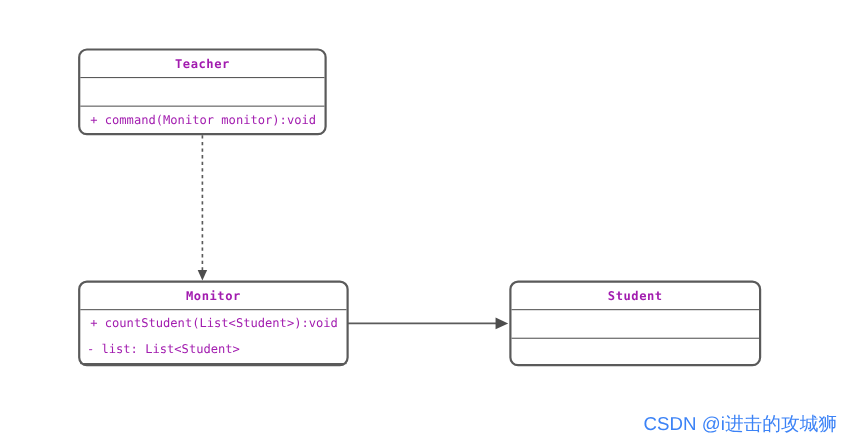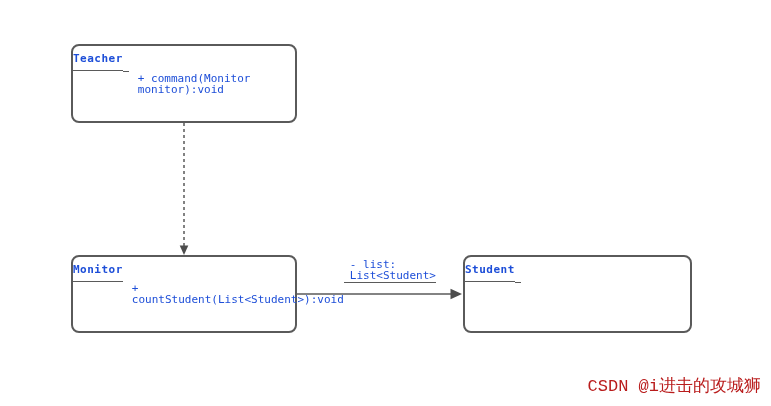--- a/index.html
+++ b/index.html
@@ -15,22 +15,22 @@
     width:771px; height:406px;
     pointer-events:none;
   }
   .uml-class {
     position:absolute;
     box-sizing:border-box;
     border:2px solid #5a5a5a;
     border-radius:8px;
     background:#ffffff;
     display:flex;
-    flex-direction:row;
-    color:#1d4ed8;
+    flex-direction:column;
+    color:#a21caf;
   }
   .uml-class .compartment {
     box-sizing:border-box;
     display:flex;
     align-items:center;
     font-size:11px;
     line-height:1;
   }
   .uml-class .title {
     height:25px;
@@ -42,29 +42,29 @@
   .uml-class .attrs {
     height:26px;
     padding-left:6px;
     border-bottom:1.5px solid #5a5a5a;
   }
   .uml-class .methods {
     flex:1;
     padding-left:9px;
   }
   #box-teacher { left:71px; top:44px;  width:226px; height:79px; }
-  #box-monitor { left:71px; top:255px; width:226px; height:78px; }
+  #box-monitor { left:71px; top:255px; width:246px; height:78px; }
   #box-student { left:463px; top:255px; width:229px; height:78px; }
   .watermark {
     position:absolute;
     top:374px;
     right:10px;
-    font-family:Liberation Mono, monospace;
+    font-family:Liberation Sans, sans-serif;
     font-size:17px;
-    color:#b91c1c;
+    color:#3b82f6;
     white-space:nowrap;
   }
 </style>
 </head>
 <body>
 
 <div class="canvas">
 
   <svg class="connectors" viewBox="0 0 771 406" xmlns="http://www.w3.org/2000/svg">
 

